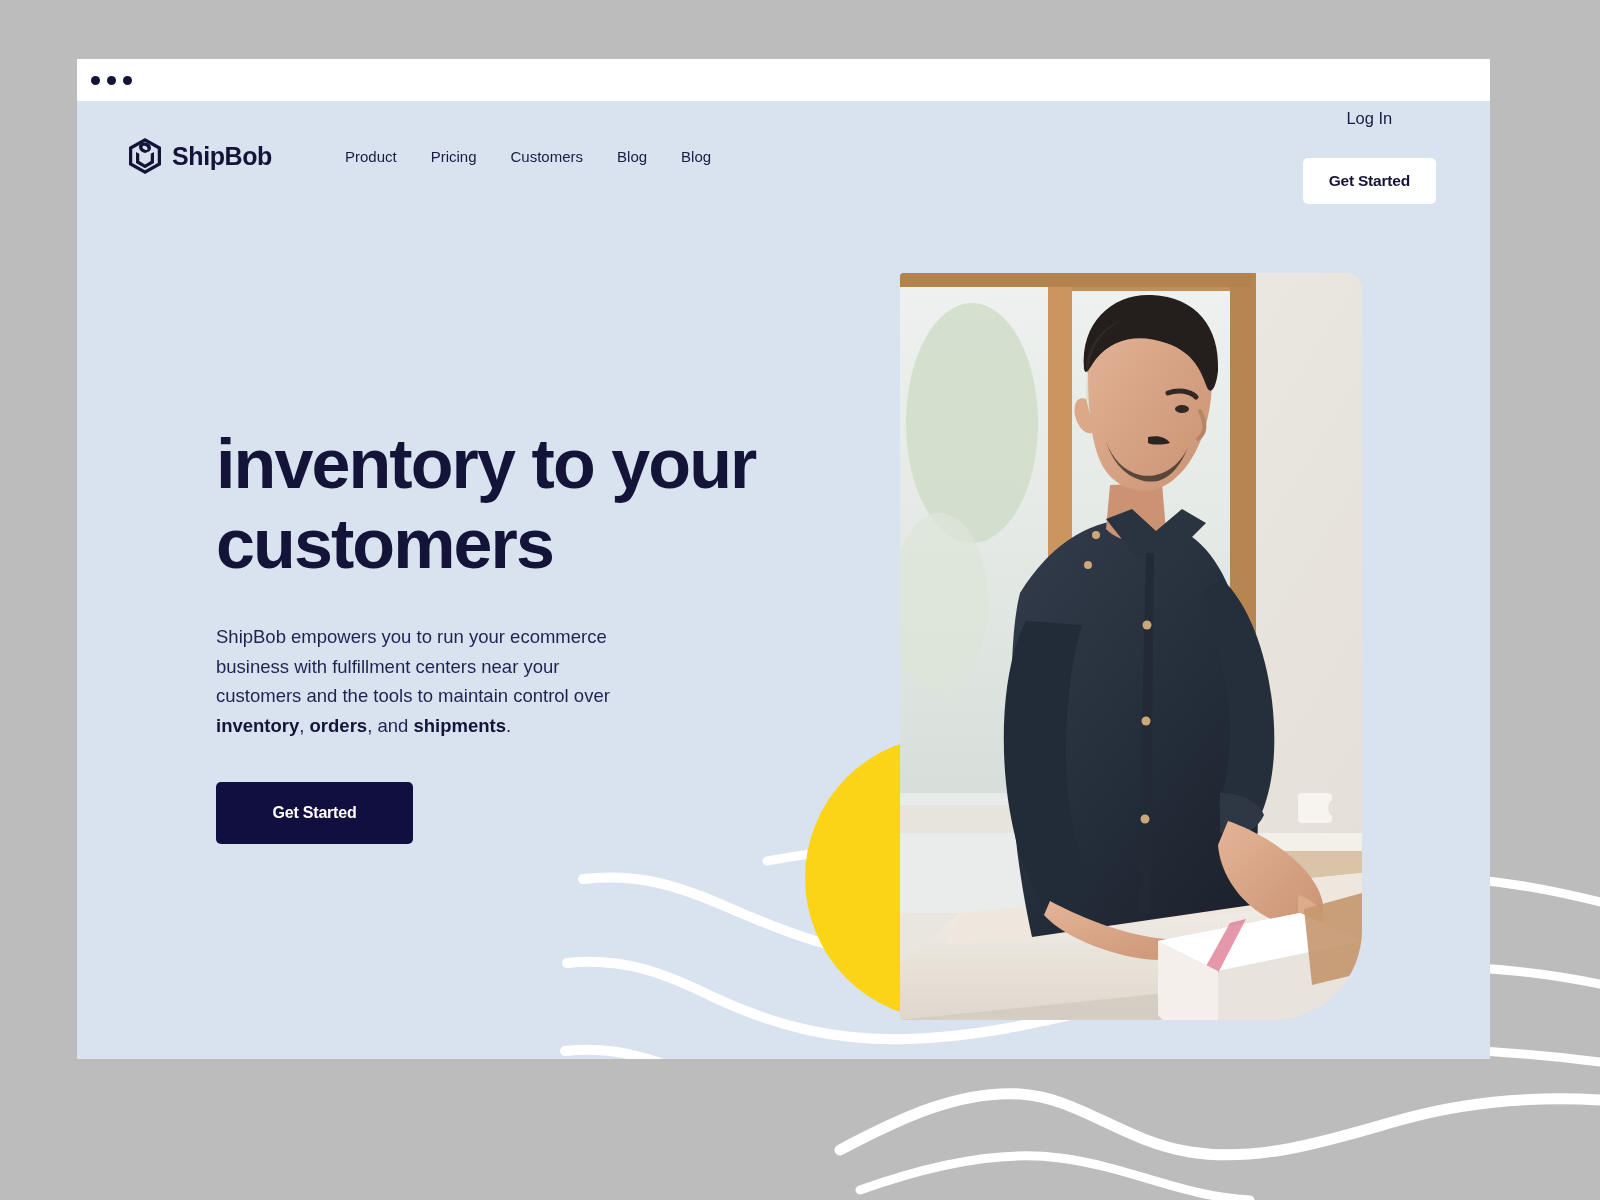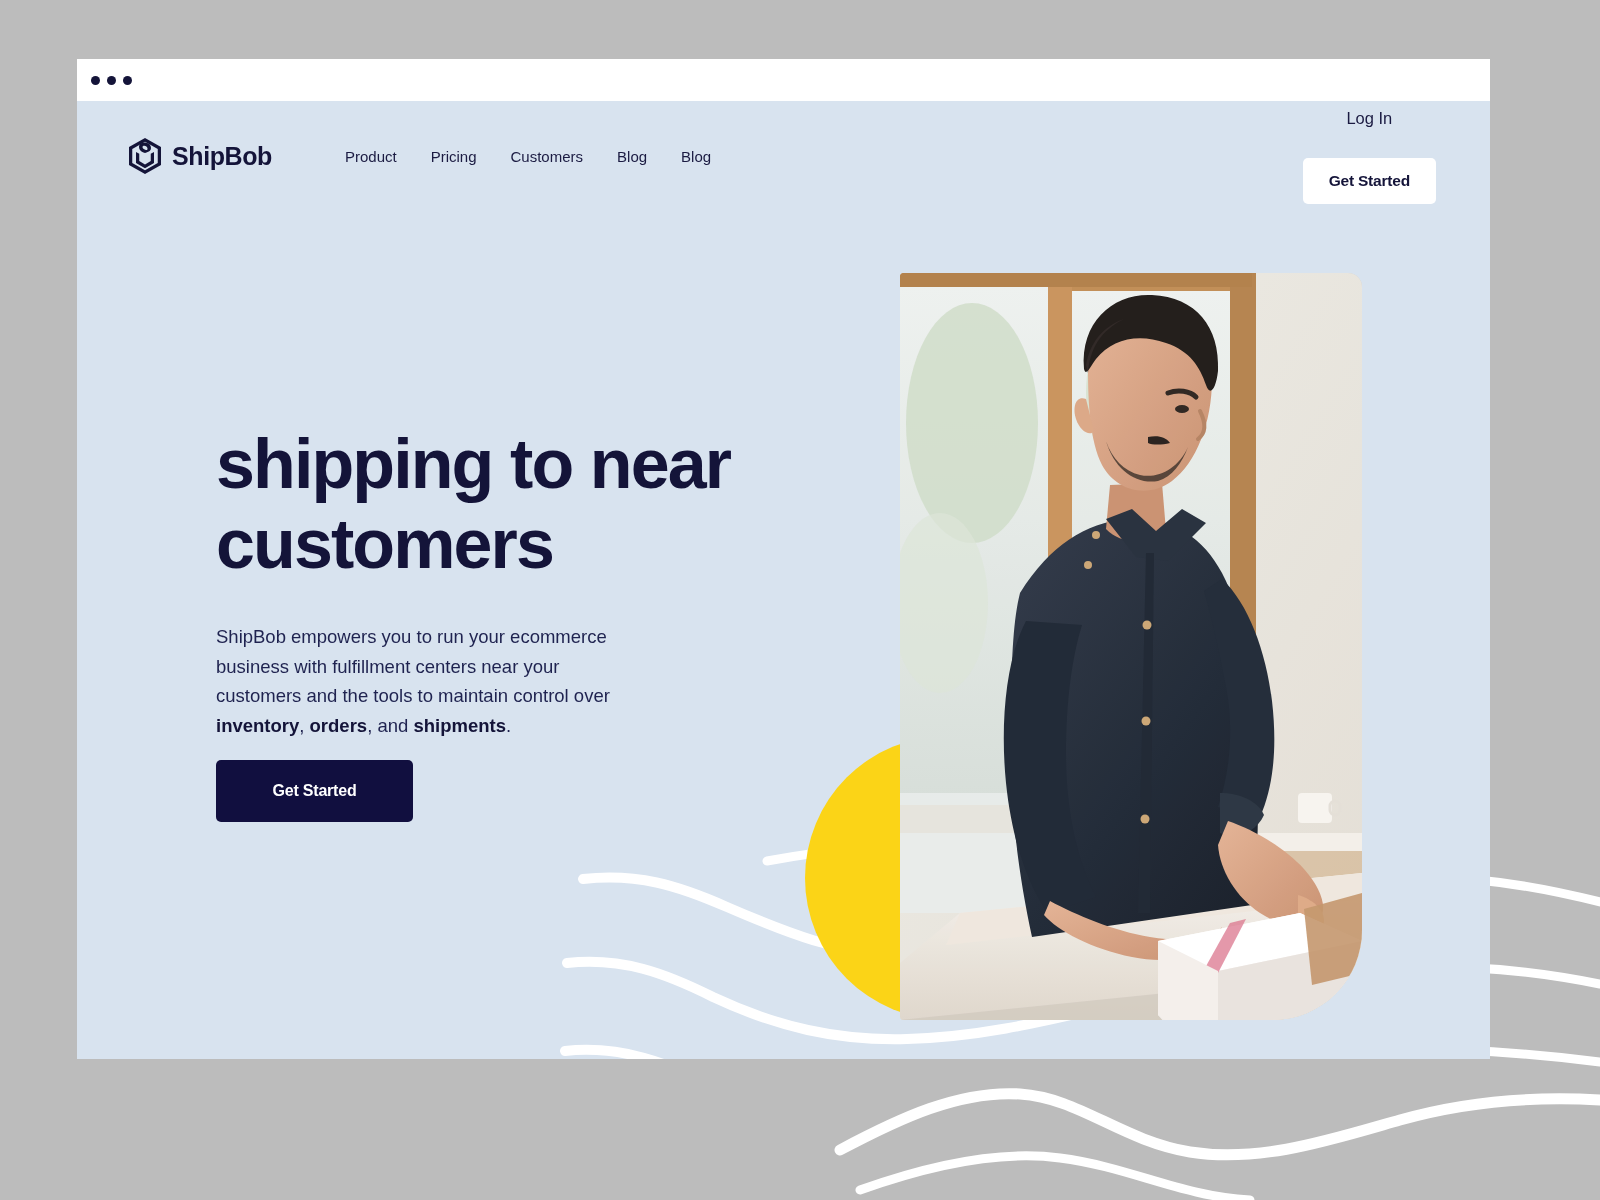--- a/index.html
+++ b/index.html
@@ -134,21 +134,21 @@
     font-weight: bold;
     color: #141439;
     letter-spacing: -1.9px;
     margin-bottom: 38px;
   }
   .subcopy {
     font-size: 18.5px;
     line-height: 29.5px;
     color: #1f2350;
     width: 420px;
-    margin-bottom: 20px;
+    margin-bottom: 42px;
   }
   .subcopy b { font-weight: bold; color: #141439; }
 
   .hero-cta {
     display: inline-block;
     background: #110f3f;
     color: #ffffff;
     font-size: 16px;
     font-weight: bold;
     border: none;
@@ -255,21 +255,21 @@
 
       <div class="nav-right">
         <span class="login-link">Log In</span>
         <button class="nav-cta">Get Started</button>
       </div>
     </nav>
 
     <div class="hero-copy">
       <h1 class="headline">
         <br>
-        <span>shipping to near</span><br>
+        <span>inventory to your</span><br>
         <span>customers</span>
       </h1>
 
       <p class="subcopy"><span>ShipBob empowers you to run your ecommerce business with fulfillment centers near your customers and the tools to maintain control over </span><b>inventory</b><span>, </span><b>orders</b><span>, and </span><b>shipments</b><span>.</span></p>
 
       <button class="hero-cta">Get Started</button>
     </div>
 
     <div class="yellow-circle"></div>
 

